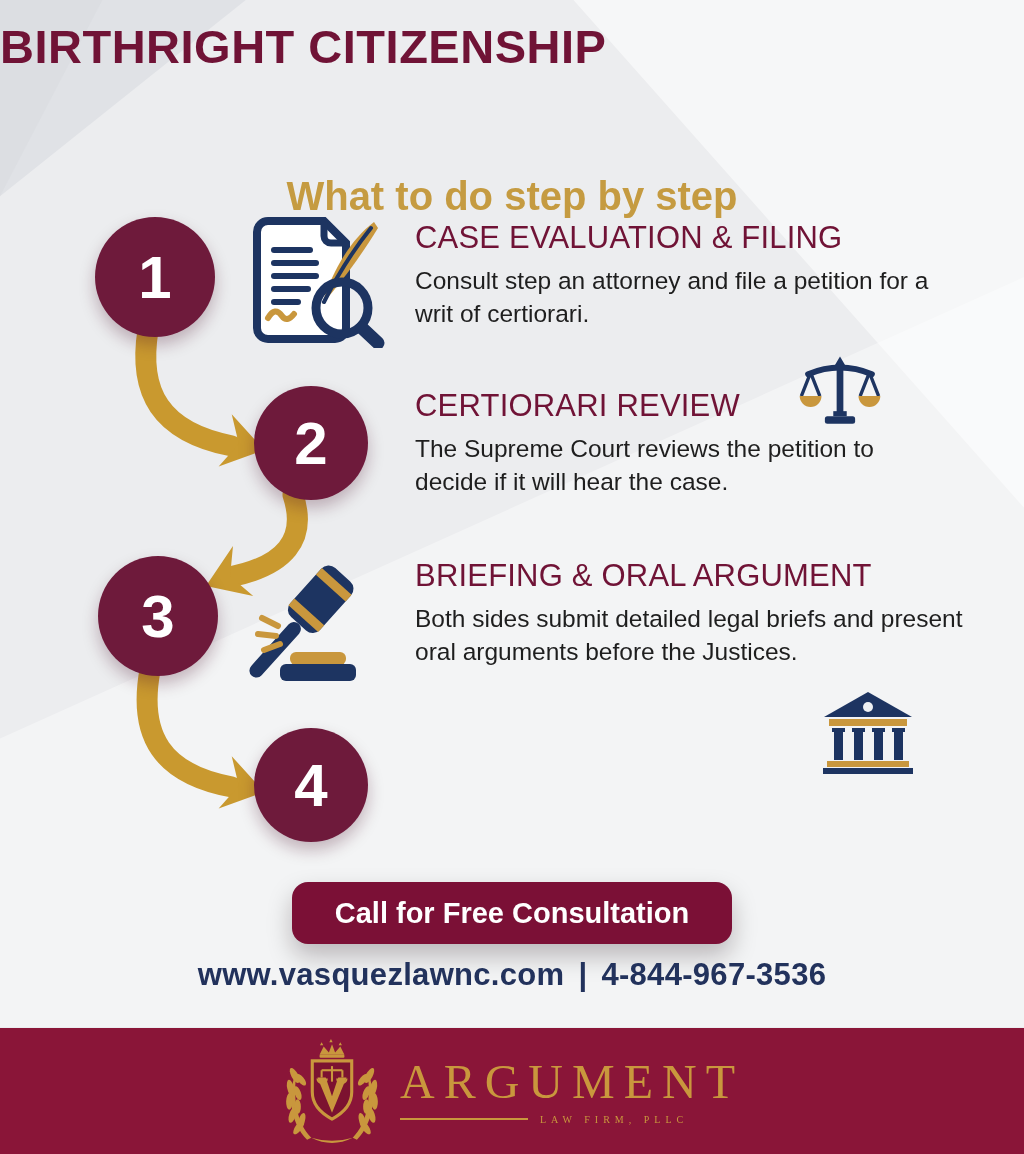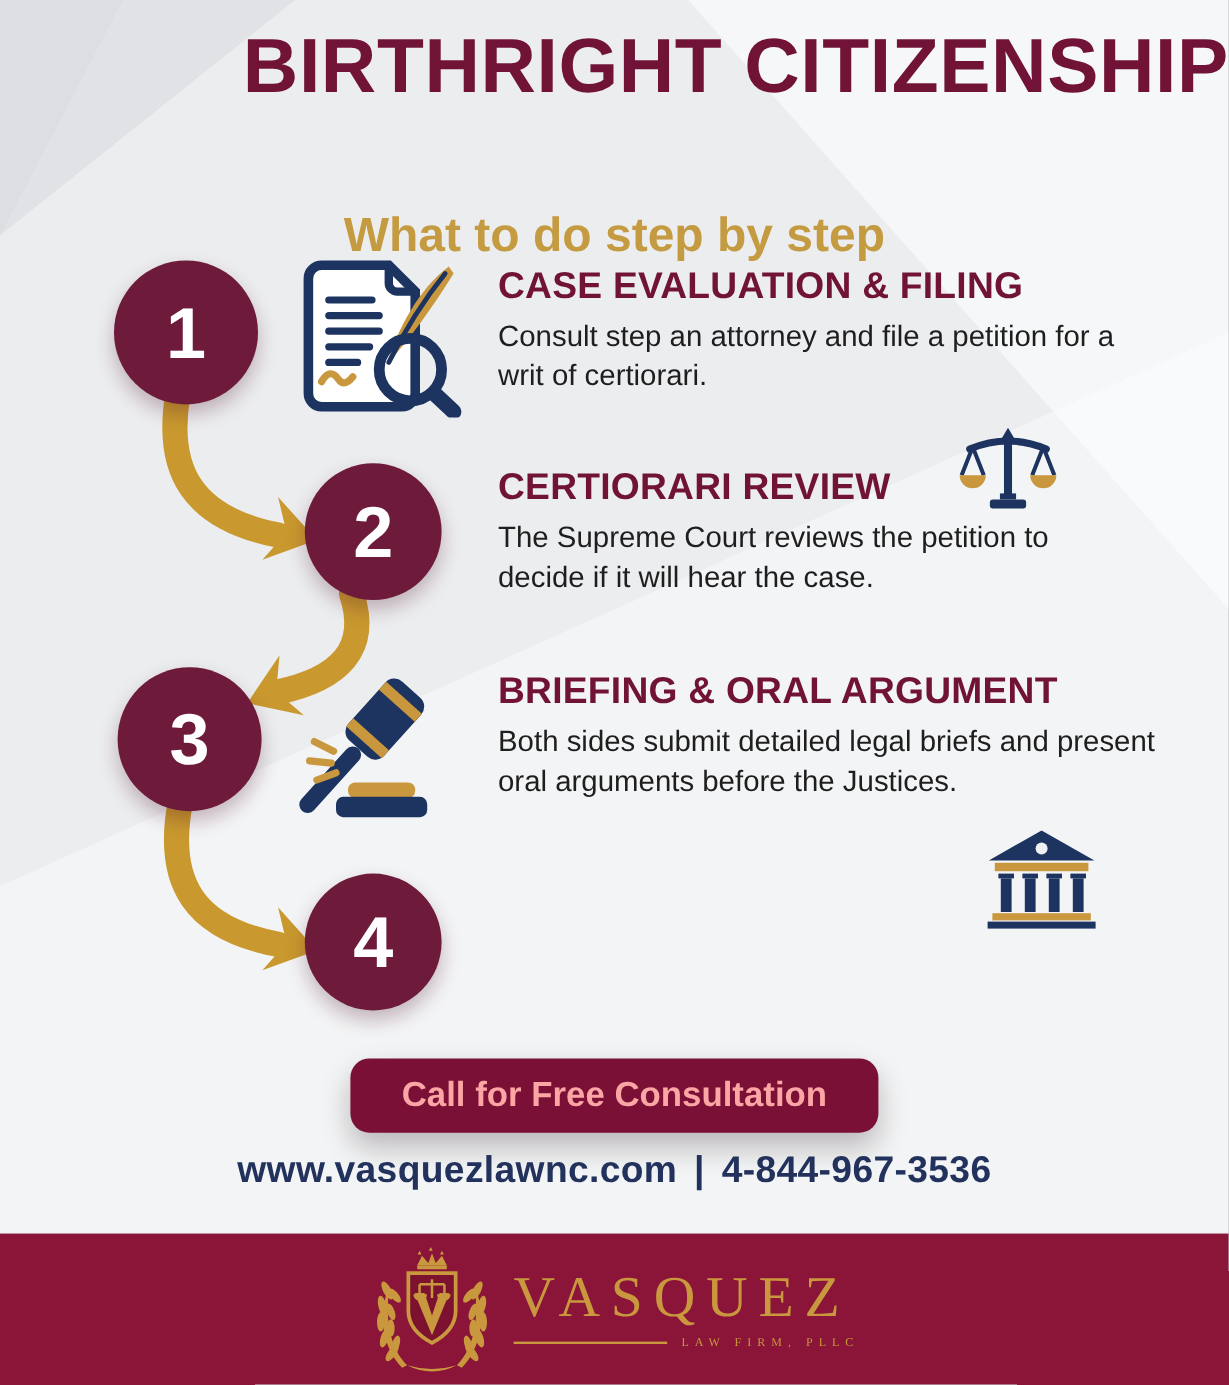--- a/index.html
+++ b/index.html
@@ -7,49 +7,49 @@
     position:relative;width:1024px;height:1154px;margin:0 auto;
     background:#ecedef;overflow:hidden;
     font-family:"Liberation Sans", sans-serif;
   }
   
   .bg-a{position:absolute;inset:0;background:#e0e2e6;clip-path:polygon(0 0,24% 0,0 17%);}
   .bg-b{position:absolute;inset:0;background:rgba(255,255,255,.55);clip-path:polygon(56% 0,100% 0,100% 44%);}
   .bg-c{position:absolute;inset:0;background:rgba(255,255,255,.38);clip-path:polygon(0 64%,100% 24%,100% 89%,0 89%);}
   .bg-d{position:absolute;inset:0;background:rgba(214,217,222,.45);clip-path:polygon(0 17%,10% 0,0 0);}
 
-  .title{position:absolute;top:22px;left:0;width:100%;text-align:right;
-    color:#701336;font-weight:800;font-size:64px;line-height:1.06;letter-spacing:.5px;}
+  .title{position:absolute;top:22px;left:0;width:100%;text-align:left;
+    color:#701336;font-weight:800;font-size:47px;line-height:1.06;letter-spacing:.5px;}
   .subtitle{position:absolute;top:146px;left:0;width:100%;text-align:center;
     color:#c59b41;font-weight:700;font-size:40px;margin-top:28px;}
 
   .step-circle{position:absolute;background:#6e1a3b;border-radius:50%;color:#ffffff;
     display:flex;align-items:center;justify-content:center;font-size:60px;font-weight:800;
     box-shadow:0 8px 16px rgba(70,10,35,.28);z-index:3;}
   .c1{left:95px;top:217px;width:120px;height:120px;}
   .c2{left:254px;top:386px;width:114px;height:114px;}
   .c3{left:98px;top:556px;width:120px;height:120px;}
   .c4{left:254px;top:728px;width:114px;height:114px;}
 
   .arrows{position:absolute;left:0;top:0;width:1024px;height:1154px;z-index:2;pointer-events:none;}
 
   .step-text{position:absolute;left:415px;width:552px;z-index:4;}
   .t1{top:220px;} .t2{top:388px;} .t3{top:558px;} .t4{top:729px;}
-  .step-heading{font-size:31px;font-weight:700;color:#701336;letter-spacing:.2px;margin:0 0 9px 0;}
+  .step-heading{font-size:31px;font-weight:400;color:#701336;letter-spacing:.2px;margin:0 0 9px 0;}
   .step-desc{font-size:24.5px;color:#1e1e1e;line-height:1.33;max-width:552px;}
   .t2 .step-desc,.t4 .step-desc{max-width:520px;}
 
   .icon-box{position:absolute;z-index:3;}
   .i1{left:250px;top:214px;width:138px;height:134px;}
   .i2{left:798px;top:350px;width:84px;height:82px;}
   .i3{left:246px;top:556px;width:140px;height:132px;}
   .i4{left:820px;top:690px;width:96px;height:84px;}
 
   .cta-button{position:absolute;left:292px;top:882px;width:440px;height:62px;
-    background:#7b1036;border-radius:16px;color:#fca5a5;font-size:29px;font-weight:800;
+    background:#7b1036;border-radius:16px;color:#ffffff;font-size:29px;font-weight:800;
     display:flex;align-items:center;justify-content:center;z-index:4;
     box-shadow:0 12px 24px rgba(20,0,10,.25);cursor:pointer;}
   .contact{position:absolute;top:957px;left:0;width:100%;text-align:center;z-index:4;
     color:#22325c;font-size:31px;font-weight:800;letter-spacing:.3px;}
   .contact span{margin:4px 7px;}
 
   .footer{position:absolute;left:0;top:1028px;width:1024px;height:126px;background:#8a1538;
     display:flex;align-items:center;justify-content:center;gap:16px;z-index:5;}
   .brand-block{display:flex;flex-direction:column;align-items:flex-start;}
   .brand-name{font-family:"Liberation Serif", serif;color:#c9973d;font-size:48px;
@@ -231,20 +231,20 @@
         <line x1="40" y1="33" x2="60" y2="33"></line>
         <path d="M36,41 a4.5,4.5 0 0 0 9,0"></path>
         <path d="M55,41 a4.5,4.5 0 0 0 9,0"></path>
         <line x1="40" y1="33" x2="40" y2="40"></line>
         <line x1="60" y1="33" x2="60" y2="40"></line>
       </g>
 
       <path d="M36,40 L50,74 L64,40 L56,40 L50,58 L44,40 Z" fill="#c9973d"></path>
     </svg>
     <div class="brand-block">
-      <div class="brand-name">VASQUEZ</div>
+      <div class="brand-name">ARGUMENT</div>
       <div class="brand-sub-row">
         <div class="brand-line"></div>
         <div class="brand-sub">LAW FIRM, PLLC</div>
       </div>
     </div>
   </div>
 </div>
 
 </body></html>

